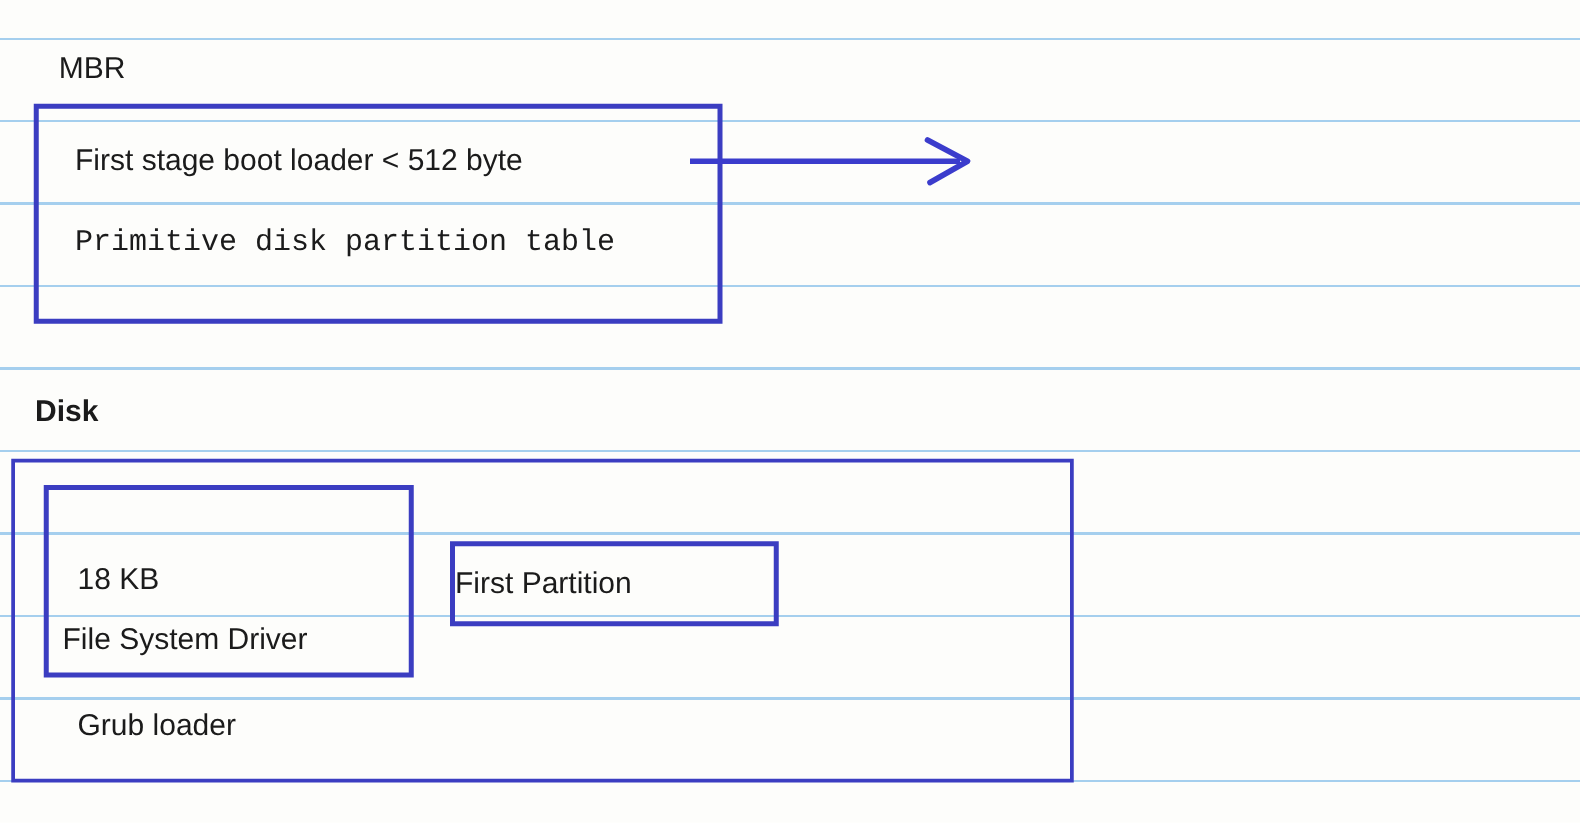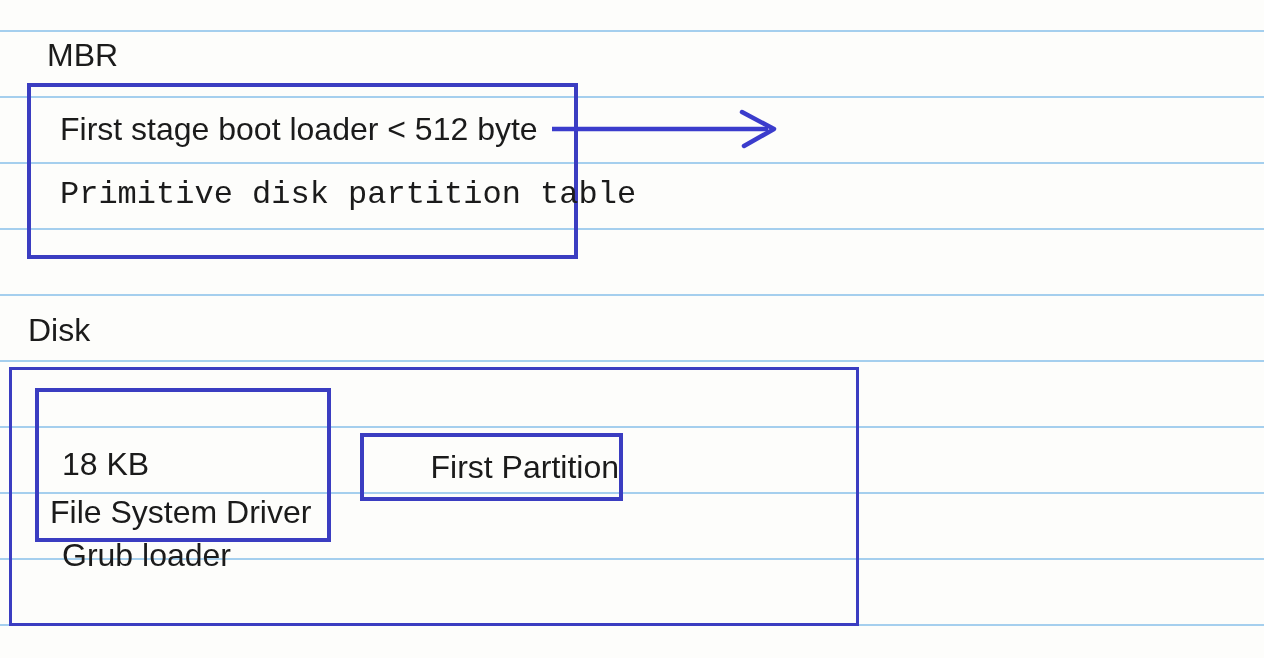--- a/index.html
+++ b/index.html
@@ -14,51 +14,51 @@
     background-image: repeating-linear-gradient(
       to bottom,
       transparent 0px, transparent 30px,
       #a5cfee 30px, #a5cfee 32px,
       transparent 32px, transparent 66px
     );
   }
 
   .txt {
     position: absolute;
-    font-size: 32px;
+    font-size: 24px;
     line-height: 28px;
     color: #1b1b1b;
     white-space: nowrap;
   }
 
   .box {
     position: absolute;
     box-sizing: border-box;
     border: 4px solid #3b3dc1;
     background: transparent;
   }
 
   .mbr-box   { left: 27px;  top: 83px;  width: 551px; height: 176px; }
   .disk-box  { left: 9px;   top: 367px; width: 850px; height: 259px; border-width: 3px; }
   .fs-box    { left: 35px;  top: 388px; width: 296px; height: 154px; }
   .part-box  {
     left: 360px; top: 433px; width: 263px; height: 68px;
-    display: flex; align-items: center; justify-content: flex-end;
+    display: flex; align-items: center; justify-content: flex-start;
   }
   .part-box .txt { position: static; }
 
   .mbr-label   { left: 47px;  top: 41px;  }
   .mbr-line1   { left: 60px;  top: 115px; }
   .mbr-line2   { left: 60px;  top: 181px; font-family: Liberation Mono, monospace; }
   .arrow-label { left: 790px; top: 112px; }
-  .disk-label  { left: 28px;  top: 316px; }
+  .disk-label  { left: 28px;  top: 316px; font-weight: bold; }
   .fs-line1    { left: 72px;  top: 399px; }
   .fs-line2    { left: 62px;  top: 450px; }
   .fs-line3    { left: 50px;  top: 498px; }
-  .grub-label  { left: 62px;  top: 541px; text-align: right; }
+  .grub-label  { left: 62px;  top: 567px; text-align: right; }
 
   .arrow-svg { position: absolute; left: 552px; top: 106px; width: 232px; height: 46px; }
 </style>
 </head>
 <body>
 
 <div class="canvas">
 
   <div class="txt mbr-label">MBR</div>
 

